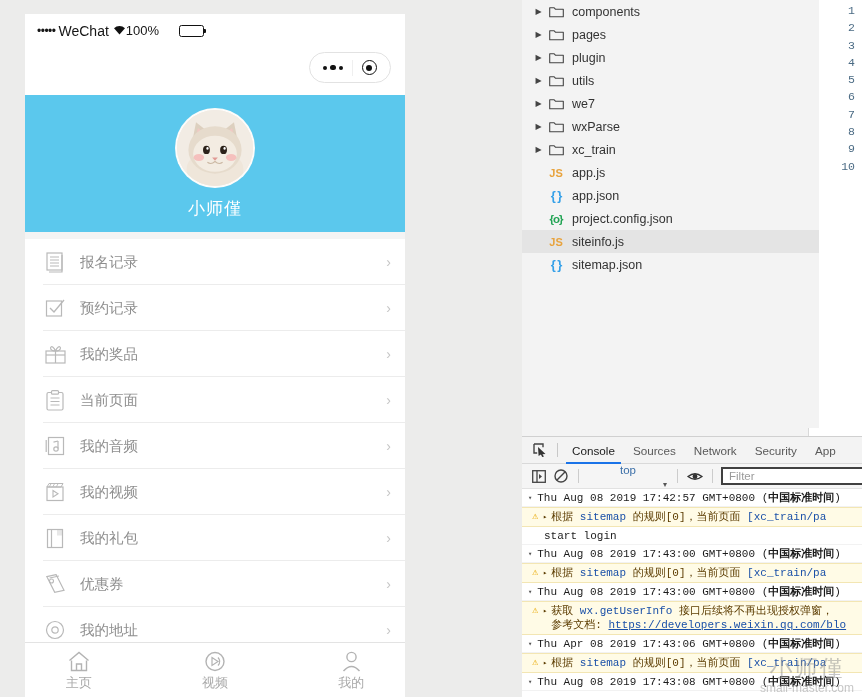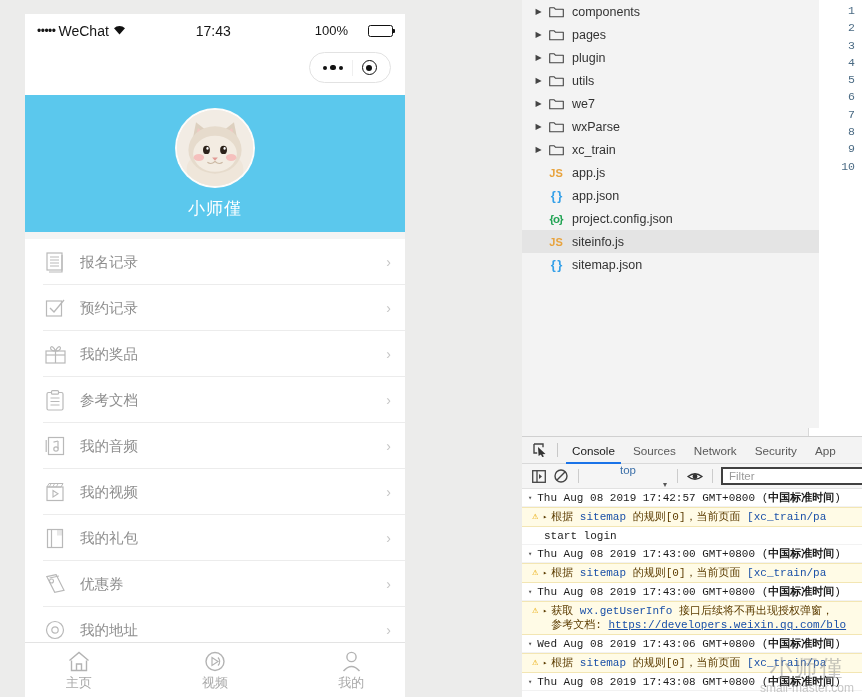--- a/index.html
+++ b/index.html
@@ -324,21 +324,20 @@
       <div class="statusbar">
         <div class="sb-left">
           <span class="sb-dots">•••••</span>
           <span class="sb-carrier">WeChat</span>
           <span class="wifi-ico">
             <svg width="13" height="11" viewBox="0 0 13 11">
                 <path d="M6.5 10.5 L1 4.2 A8 8 0 0 1 12 4.2 Z" fill="#111"></path>
               </svg>
           </span>
         </div>
-        <div class="sb-center">17:43</div>
         <div class="sb-right">
           <span class="sb-batt-txt">100%</span>
           <span class="batt"><span class="batt-fill"></span></span>
         </div>
       </div>
 
       <div class="navrow">
         <div class="capsule">
           <span class="cap-dots">
               <i></i>
@@ -417,21 +416,21 @@
             <div class="menu-item">
               <span class="mi-icon">
                 <svg width="18" height="21" viewBox="0 0 18 21">
                   <rect x="1" y="2.5" width="16" height="17.5" rx="1.5" stroke="currentColor" stroke-width="1.2" fill="none"></rect>
                   <rect x="5.5" y="0.6" width="7" height="3.6" rx="1" stroke="currentColor" stroke-width="1.2" fill="#fff"></rect>
                   <line x1="4.5" y1="8" x2="13.5" y2="8" stroke="currentColor" stroke-width="1"></line>
                   <line x1="4.5" y1="11.5" x2="13.5" y2="11.5" stroke="currentColor" stroke-width="1"></line>
                   <line x1="4.5" y1="15" x2="13.5" y2="15" stroke="currentColor" stroke-width="1"></line>
                 </svg>
               </span>
-              <span class="mi-label">参考文档</span>
+              <span class="mi-label">当前页面</span>
               <span class="mi-arrow">›</span>
             </div>
             <div class="menu-item">
               <span class="mi-icon">
                 <svg width="20" height="20" viewBox="0 0 20 20">
                   <rect x="3.5" y="1.5" width="15" height="17" stroke="currentColor" stroke-width="1.2" fill="none"></rect>
                   <path d="M1.2 4 v12" stroke="currentColor" stroke-width="1.2"></path>
                   <path d="M13 5 v7.5" stroke="currentColor" stroke-width="1.2"></path>
                   <path d="M13 5 L8.5 6.2" stroke="currentColor" stroke-width="1.2"></path>
                   <circle cx="11" cy="13" r="2.2" stroke="currentColor" stroke-width="1.2" fill="none"></circle>
@@ -709,21 +708,21 @@
             <b>中国标准时间</b>
             <span>)</span>
           </div>
           <div class="log-warn">
             <span class="wicon">⚠</span>
             <span class="tri">▸</span>
             <span class="wtxt">获取 <span class="blue">wx.getUserInfo</span> 接口后续将不再出现授权弹窗，<br>参考文档: <a href="#">https://developers.weixin.qq.com/blo</a></span>
           </div>
           <div class="log-group">
             <span class="tri">▾</span>
-            <span>Wed Aug 08 2019 17:43:06 GMT+0800 (</span>
+            <span>Thu Apr 08 2019 17:43:06 GMT+0800 (</span>
             <b>中国标准时间</b>
             <span>)</span>
           </div>
           <div class="log-warn">
             <span class="wicon">⚠</span>
             <span class="tri">▸</span>
             <span class="wtxt">根据 <span class="blue">sitemap</span> 的规则[0]，当前页面 <span class="blue">[xc_train/pa</span></span>
           </div>
           <div class="log-group">
             <span class="tri">▾</span>

